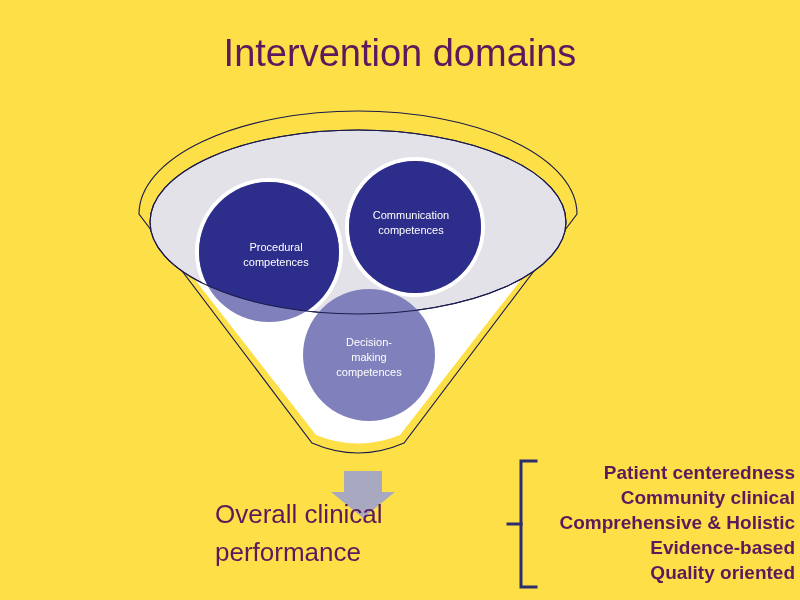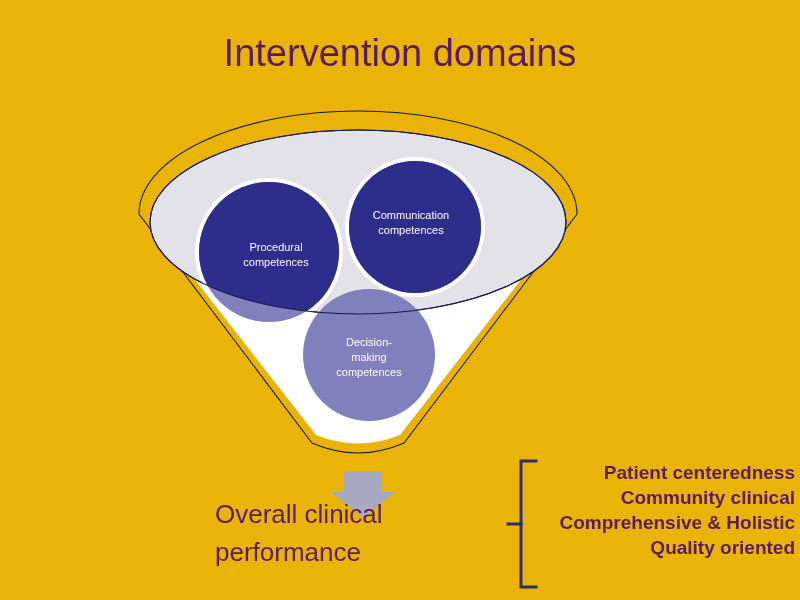--- a/index.html
+++ b/index.html
@@ -7,21 +7,21 @@
     padding: 0;
     background: #ffffff;
   }
   body {
     font-family: "Liberation Sans", sans-serif;
   }
   #slide {
     position: relative;
     width: 800px;
     height: 600px;
-    background: #eab308;
+    background: #fde047;
     overflow: hidden;
   }
   #slide-title {
     position: absolute;
     left: 0;
     top: 30px;
     width: 800px;
     text-align: center;
     font-size: 38px;
     font-weight: normal;
@@ -147,16 +147,17 @@
 
   <div class="outcome-text">
     <div>Overall clinical</div>
     <div>performance</div>
   </div>
 
   <div class="principles-list">
     <div>Patient centeredness</div>
     <div>Community clinical</div>
     <div>Comprehensive &amp; Holistic</div>
+    <div>Evidence-based</div>
     <div>Quality oriented</div>
   </div>
 
 </div>
 
 </body></html>

